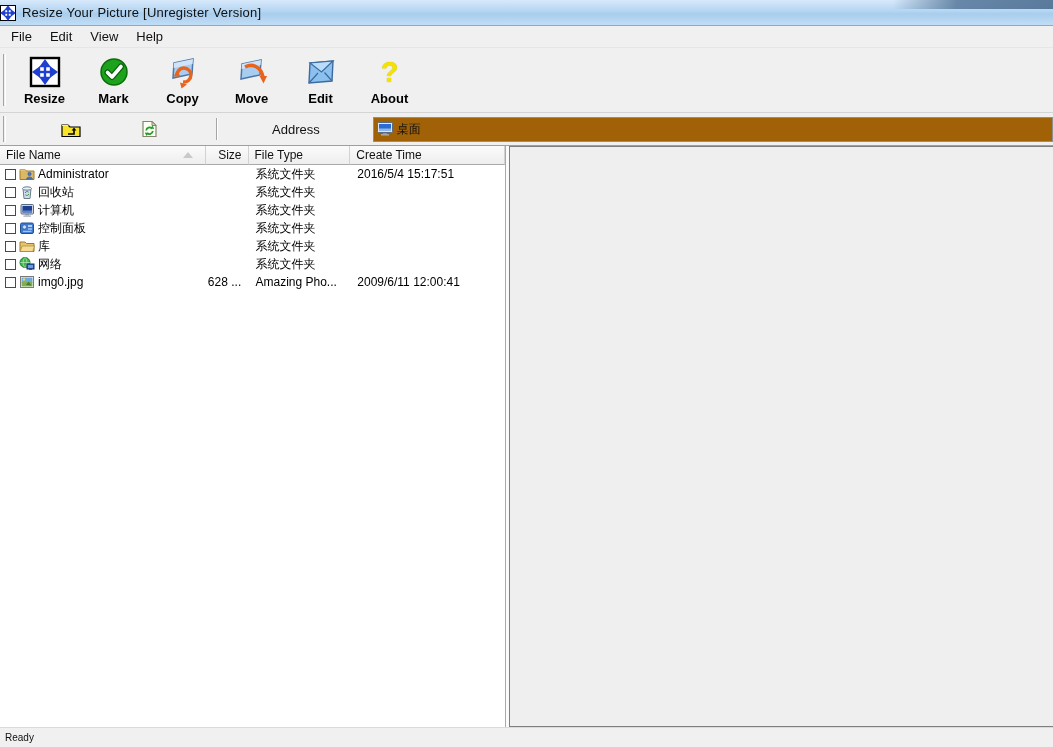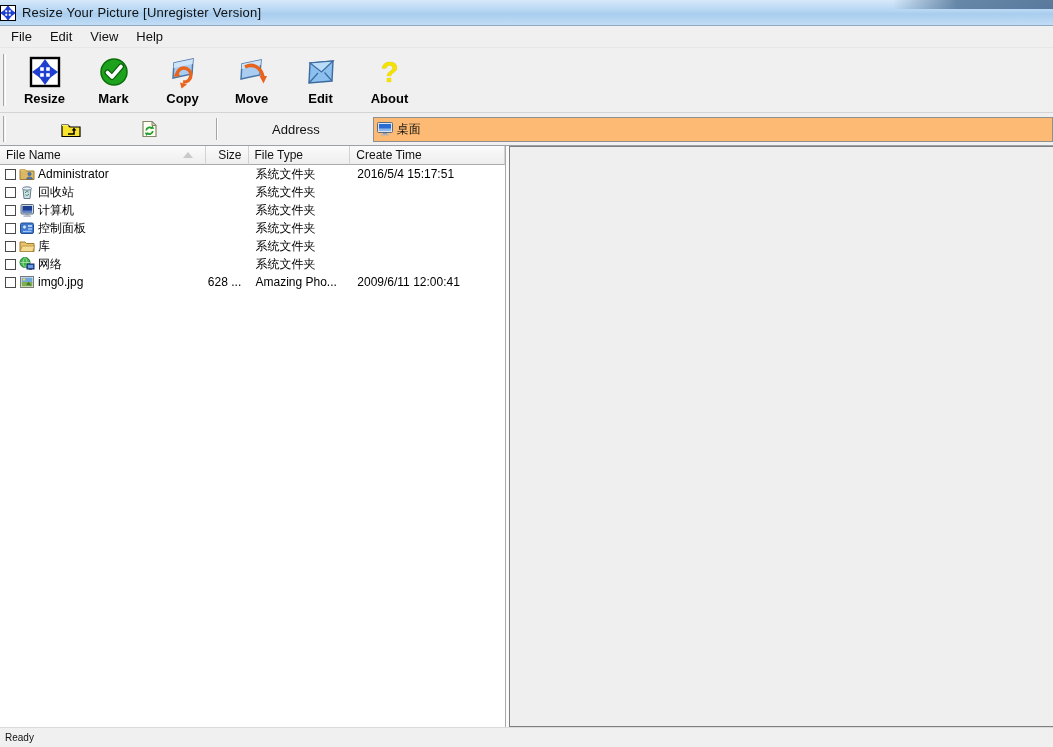--- a/index.html
+++ b/index.html
@@ -32,21 +32,21 @@
   .tb-btn .tb-label { font-size:13px; font-weight:bold; color:#000; }
   .about-q { font-size:29px; font-weight:bold; color:#f4e300; text-shadow:0 0 1px #c9a700; line-height:30px; }
 
   
   .addressbar { height:33px; flex:0 0 33px; background:#f0f0f0; border-bottom:1px solid #9aa0a6;
     display:flex; align-items:center;gap:48px; }
   .sm-btn { width:26px; height:24px; display:flex; align-items:center; justify-content:center;
     background:transparent; border:none; margin-right:4px; cursor:default; }
   .sep { width:2px; height:70%; border-left:1px solid #a5a5a5; border-right:1px solid #fff; margin:0 6px 0 2px; }
   .address-label { font-size:13px; color:#111; margin-right:5px; }
-  .address-combo { flex:1; height:25px; background:#fdba74; border:1px solid #8f8f8f;
+  .address-combo { flex:1; height:25px; background:#a16207; border:1px solid #8f8f8f;
     display:flex; align-items:center; padding-left:3px; gap:4px; font-size:12px; color:#111; }
 
   
   .main { flex:1 1 auto; display:flex; background:#fef9c3; min-height:0; }
   .filelist { width:506px; flex:0 0 506px; background:#ffffff; border-right:1px solid #a9a9a9; overflow:hidden;
     display:flex; flex-direction:column; }
   .list-header { display:flex; height:19px; flex:0 0 19px; background:#f2f2f2; font-size:12px; color:#111; }
   .hcell { position:relative; display:flex; align-items:center; padding:0 6px;
     background:linear-gradient(#fbfbfb,#eeeeee); border-right:1px solid #d2d2d2; border-bottom:1px solid #a9a9a9; }
   .hcell.size { justify-content:flex-end; }

